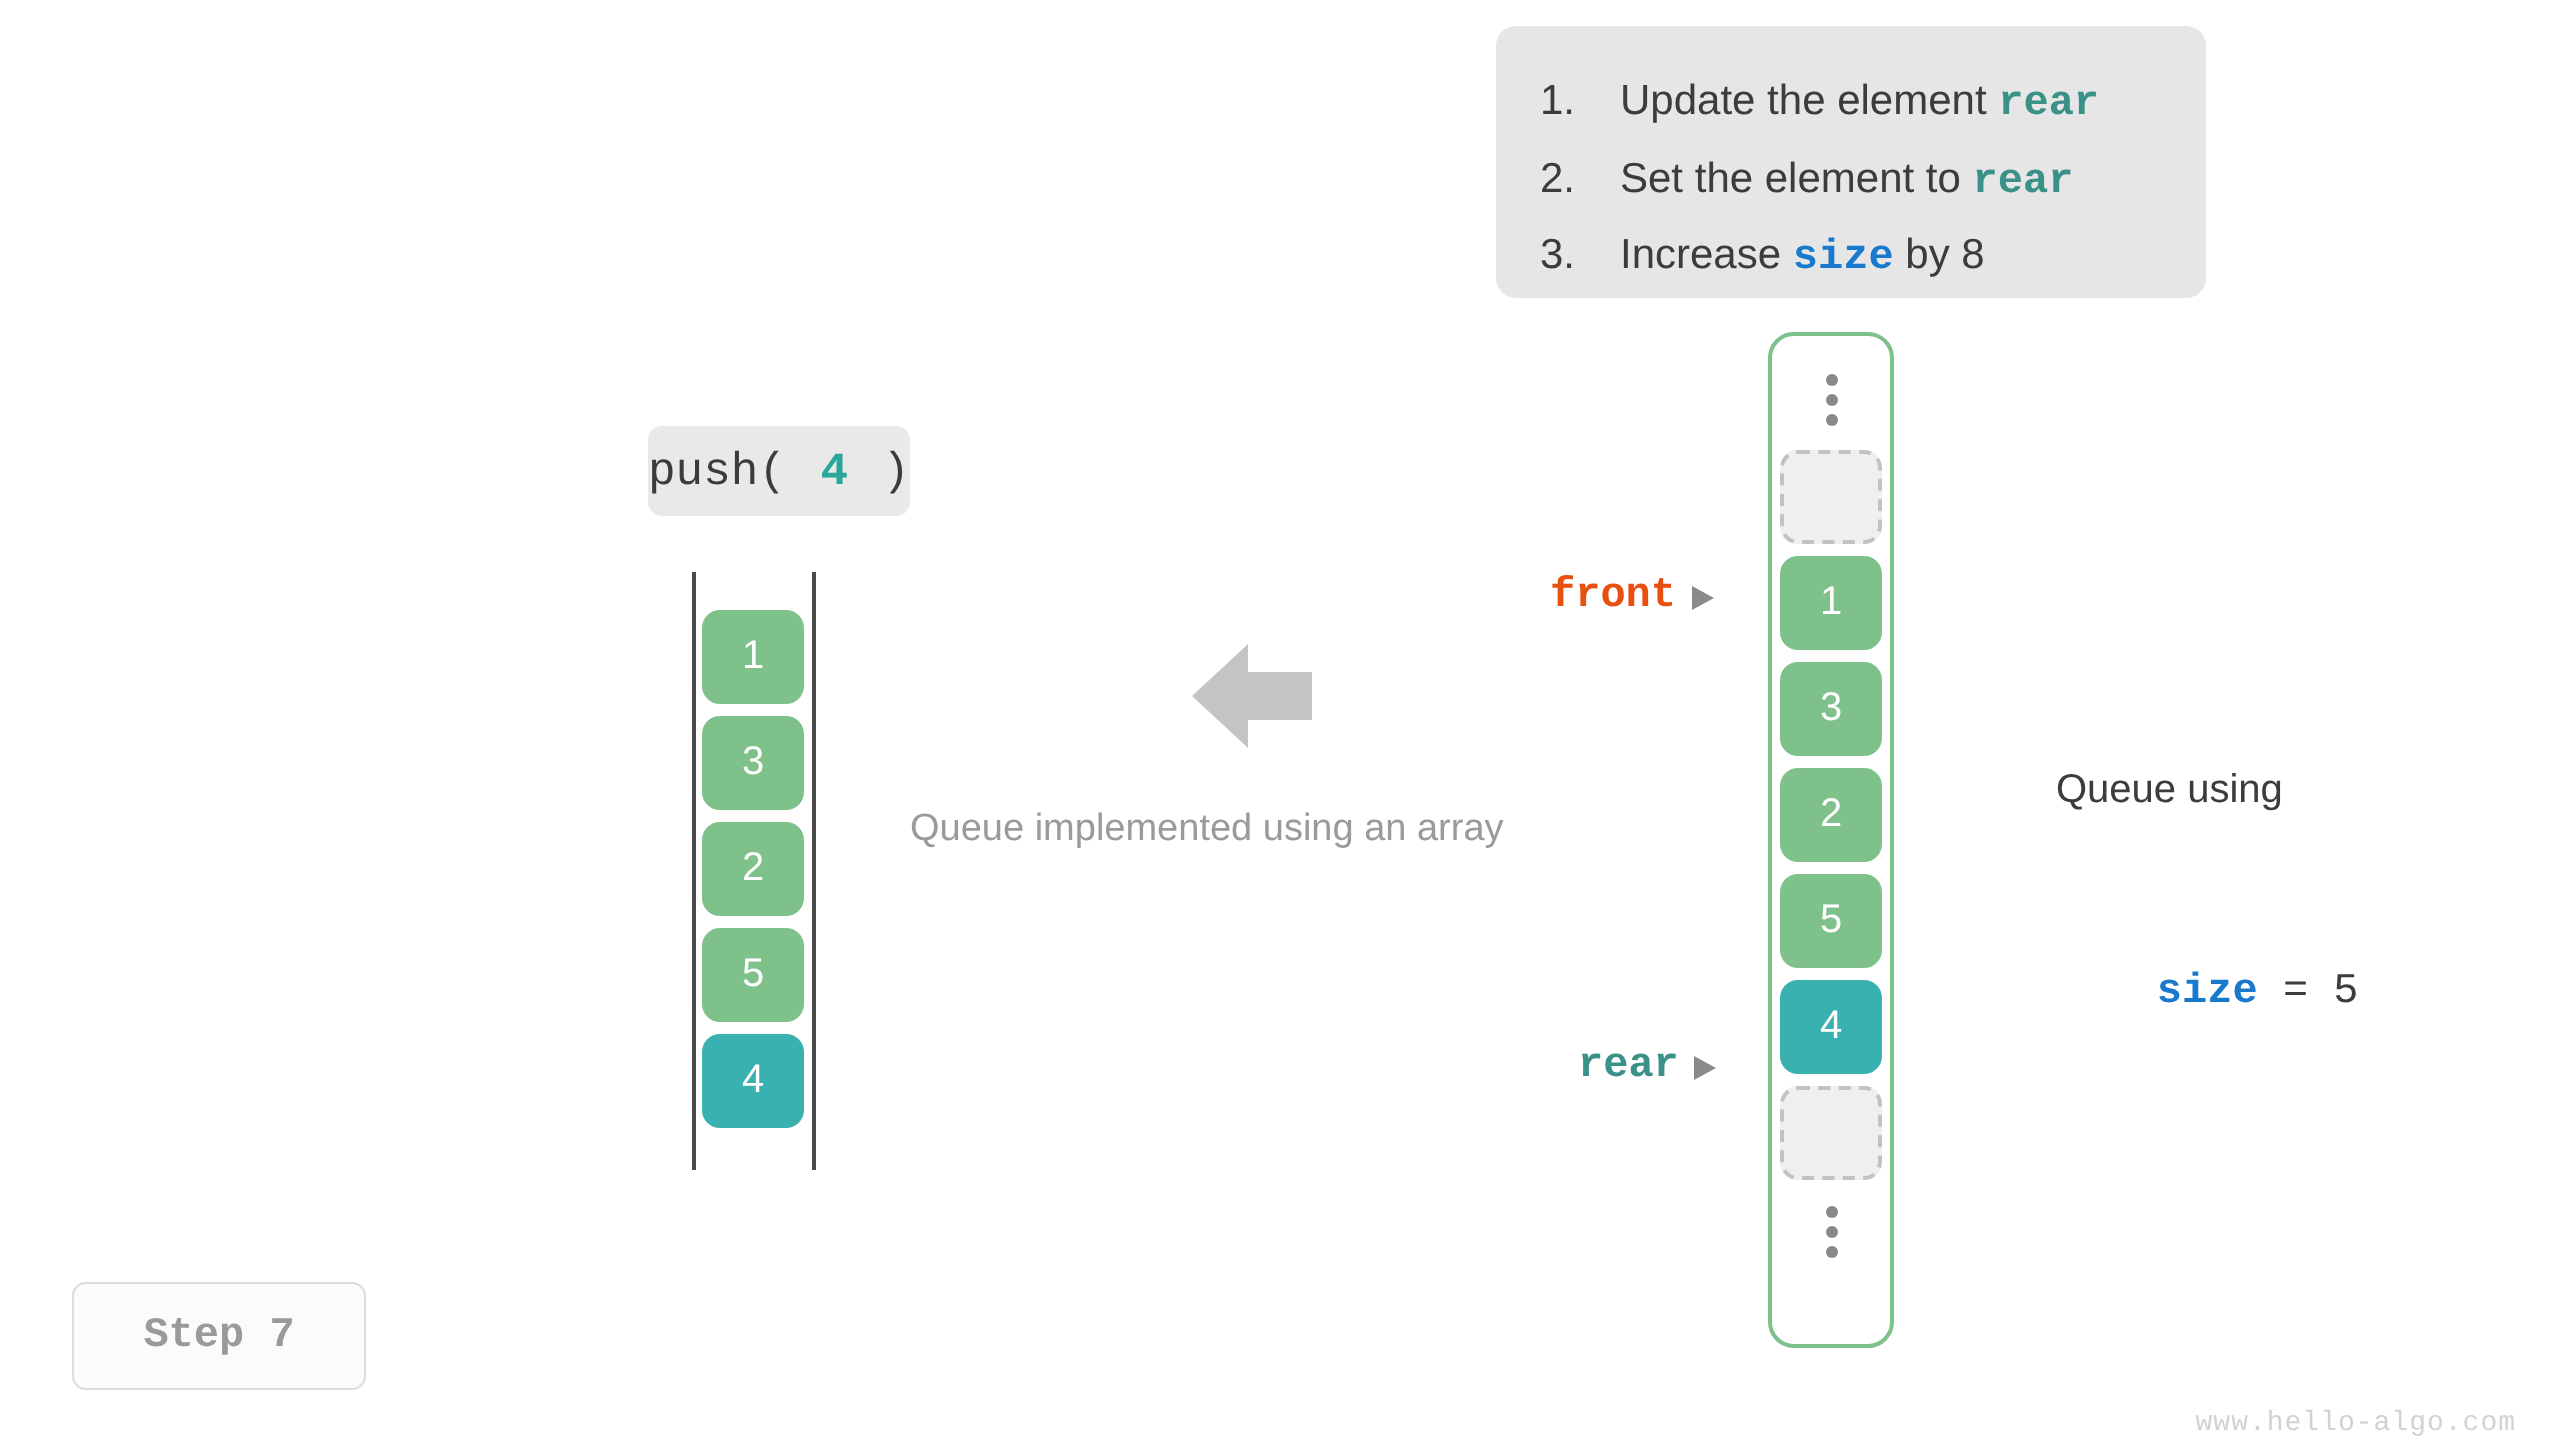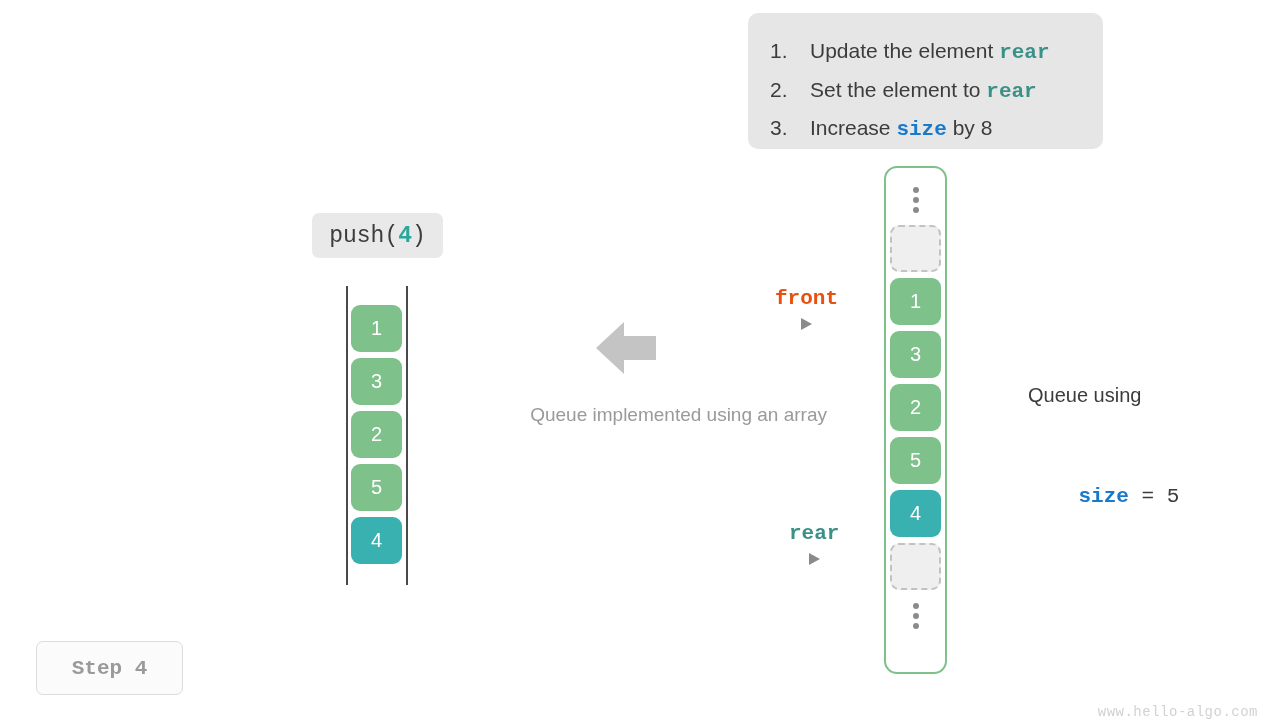--- a/index.html
+++ b/index.html
@@ -43,29 +43,29 @@
   .mono {
     font-family: "Liberation Mono", "DejaVu Sans Mono", monospace;
     font-weight: bold;
   }
   .kw-rear { color: #3a9188; }
   .kw-size { color: #1879cd; }
 
   
   #push-label {
     position: absolute;
-    left: 312px;
+    left: 324px;
     top: 213px;
     width: 131px;
     height: 45px;
     background: #e9e9e9;
     border-radius: 7px;
     display: flex;
     align-items: center;
-    justify-content: center;
+    justify-content: space-between;
     font-family: "Liberation Mono", "DejaVu Sans Mono", monospace;
     font-size: 23px;
     color: #3c3c3c;
     white-space: pre;
   }
   #push-label .arg { color: #2aa79b; font-weight: bold; }
 
   
   #left-array {
     position: absolute;
@@ -116,21 +116,21 @@
     left: 596px;
     top: 322px;
     width: 60px;
     height: 52px;
   }
   #array-caption {
     position: absolute;
     left: 455px;
     top: 404px;
     width: 372px;
-    text-align: right;
+    text-align: left;
     font-size: 19px;
     color: #9a9a9a;
   }
 
   
   #right-array {
     position: absolute;
     left: 884px;
     top: 166px;
     width: 63px;
@@ -168,21 +168,20 @@
   
   .pointer {
     position: absolute;
     display: flex;
     align-items: center;
     gap: 8px;
     font-family: "Liberation Mono", "DejaVu Sans Mono", monospace;
     font-size: 21px;
     font-weight: bold;
     white-space: pre;
-    flex-direction: column;
   }
   #pointer-front { left: 775px; top: 287px; color: #e8500f; }
   #pointer-rear  { left: 789px; top: 522px; color: #3a9188; }
   .ptr-arrow {
     width: 0; height: 0;
     border-top: 6px solid transparent;
     border-bottom: 6px solid transparent;
     border-left: 11px solid #8a8a8a;
   }
 
@@ -318,15 +317,15 @@
   <span class="ptr-arrow"></span>
 </div>
 
 <div id="size-readout">
   <div id="size-title">Queue using</div>
   <div id="size-expr">
     <span class="var">size</span><span> = </span><span>5</span>
   </div>
 </div>
 
-<div id="step-badge">Step 4</div>
+<div id="step-badge">Step 7</div>
 
 <div id="watermark">www.hello-algo.com</div>
 
 </body></html>

